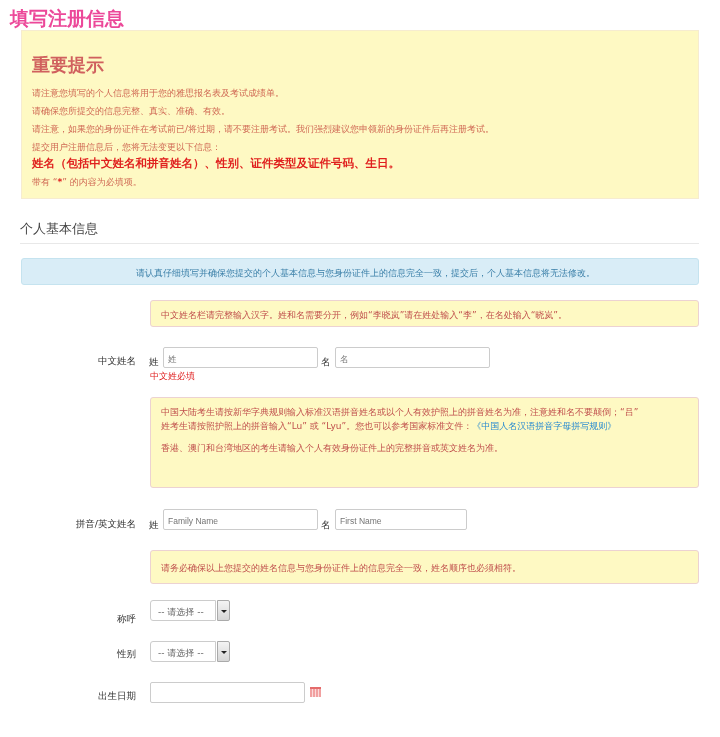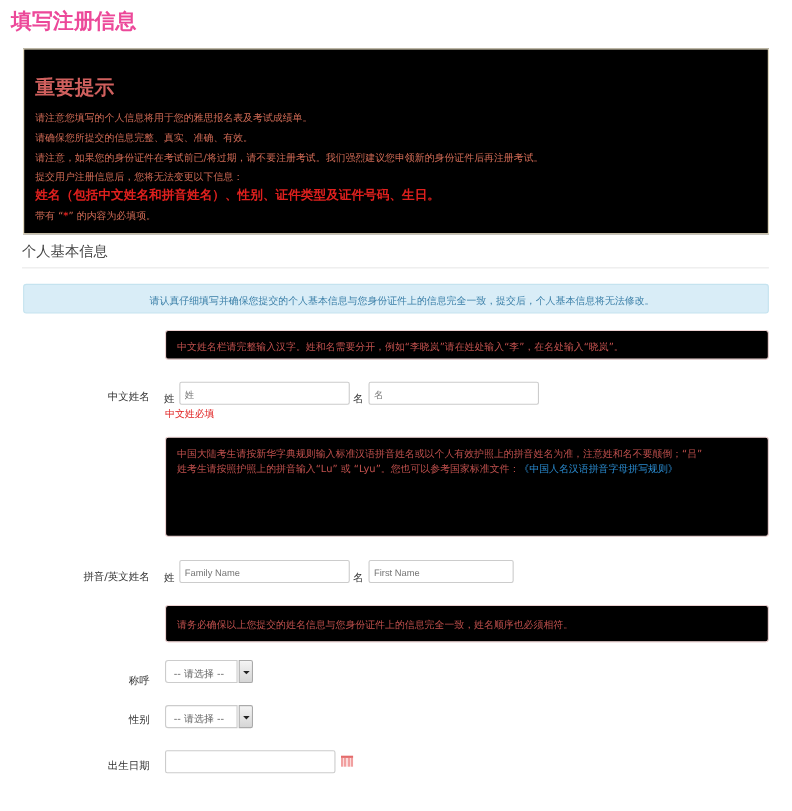--- a/index.html
+++ b/index.html
@@ -1,32 +1,32 @@
 <!DOCTYPE html>
 <html><head>
 <meta charset="utf-8">
 <style>
   * { box-sizing: border-box; margin: 0; padding: 0; }
   html, body { width: 720px; height: 737px; background: #ffffff; overflow: hidden; }
   body { font-family: "DejaVu Sans", "Liberation Sans", sans-serif; color: #333; position: relative; }
 
   .page-title { position: absolute; left: 10px; top: 6px; font-size: 19px; font-weight: bold; color: #ec4899; letter-spacing: 0px; }
 
-  .notice { position: absolute; left: 21px; top: 44px; width: 678px; height: 169px; background: #000000; border: 1px solid #f6ecd0; }
+  .notice { position: absolute; left: 21px; top: 30px; width: 678px; height: 169px; background: #fef9c3; border: 1px solid #f6ecd0; }
   .notice-title { position: absolute; left: 10px; top: 22px; font-size: 18px; font-weight: bold; color: #d0605e; }
   .notice-line { position: absolute; left: 10px; font-size: 9px; color: #d06a55; white-space: nowrap; }
   .notice-strong { position: absolute; left: 10px; font-size: 11.5px; font-weight: bold; color: #e0201e; white-space: nowrap; text-align: right; }
   .notice-req-star { color: #e0201e; font-weight: bold; }
 
   .section-title { position: absolute; left: 20px; top: 220px; font-size: 13px; color: #444; }
   .section-rule { position: absolute; left: 20px; top: 243px; width: 679px; height: 1px; background: #e8e8e8; }
 
   .info-box { position: absolute; left: 21px; top: 258px; width: 678px; height: 27px; background: #d9edf7; border: 1px solid #c5e3ef; border-radius: 3px; font-size: 9px; color: #3a7fa8; padding: 8px 0 0 11px; white-space: nowrap; text-align: center; }
 
-  .alert { position: absolute; left: 150px; width: 549px; background: #000000; border: 1px solid #ecd2d2; border-radius: 3px; font-size: 9px; color: #c0504d; white-space: nowrap; }
+  .alert { position: absolute; left: 150px; width: 549px; background: #fef9c3; border: 1px solid #ecd2d2; border-radius: 3px; font-size: 9px; color: #c0504d; white-space: nowrap; }
   .alert p { position: absolute; left: 10px; }
   .alert .link { color: #2a8bd0; }
 
   .row-label { position: absolute; font-size: 9.5px; color: #333; text-align: right; width: 90px; }
   .inline-label { position: absolute; font-size: 9.5px; color: #333; }
   .text-input { position: absolute; height: 21px; border: 1px solid #ccc; border-radius: 2px; background: #fff; font-size: 8.5px; color: #aaa; padding: 3px 0 0 4px; font-family: "Liberation Sans", sans-serif; }
   .field-error { position: absolute; font-size: 9px; color: #e02020; }
 
   .select { position: absolute; height: 21px; width: 80px; }
   .select-box { position: absolute; left: 0; top: 0; width: 66px; height: 21px; border: 1px solid #ccc; border-radius: 3px 0 0 3px; background: #fff; font-size: 9px; color: #666; padding: 5px 0 0 7px; white-space: nowrap; }
@@ -62,20 +62,21 @@
 <div class="row-label" style="left:46px;top:355px">中文姓名</div>
 <div class="inline-label" style="left:149px;top:356px">姓</div>
 <input class="text-input" style="left: 163px; top: 347px; width: 155px;" placeholder="姓">
 <div class="inline-label" style="left:321px;top:356px">名</div>
 <input class="text-input" style="left: 335px; top: 347px; width: 155px;" placeholder="名">
 <div class="field-error" style="left:150px;top:370px">中文姓必填</div>
 
 <div class="alert" style="top:397px;height:91px">
   <p style="top:8px">中国大陆考生请按新华字典规则输入标准汉语拼音姓名或以个人有效护照上的拼音姓名为准，注意姓和名不要颠倒；“吕”</p>
   <p style="top:22px"><span>姓考生请按照护照上的拼音输入“Lu” 或 “Lyu”。您也可以参考国家标准文件：</span><span class="link">《中国人名汉语拼音字母拼写规则》</span></p>
+  <p style="top:44px">香港、澳门和台湾地区的考生请输入个人有效身份证件上的完整拼音或英文姓名为准。</p>
 </div>
 
 <div class="row-label" style="left:46px;top:518px">拼音/英文姓名</div>
 <div class="inline-label" style="left:149px;top:519px">姓</div>
 <input class="text-input" style="left: 163px; top: 509px; width: 155px;" placeholder="Family Name">
 <div class="inline-label" style="left:321px;top:519px">名</div>
 <input class="text-input" style="left: 335px; top: 509px; width: 132px;" placeholder="First Name">
 
 <div class="alert" style="top:550px;height:34px">
   <p style="top:11px">请务必确保以上您提交的姓名信息与您身份证件上的信息完全一致，姓名顺序也必须相符。</p>

